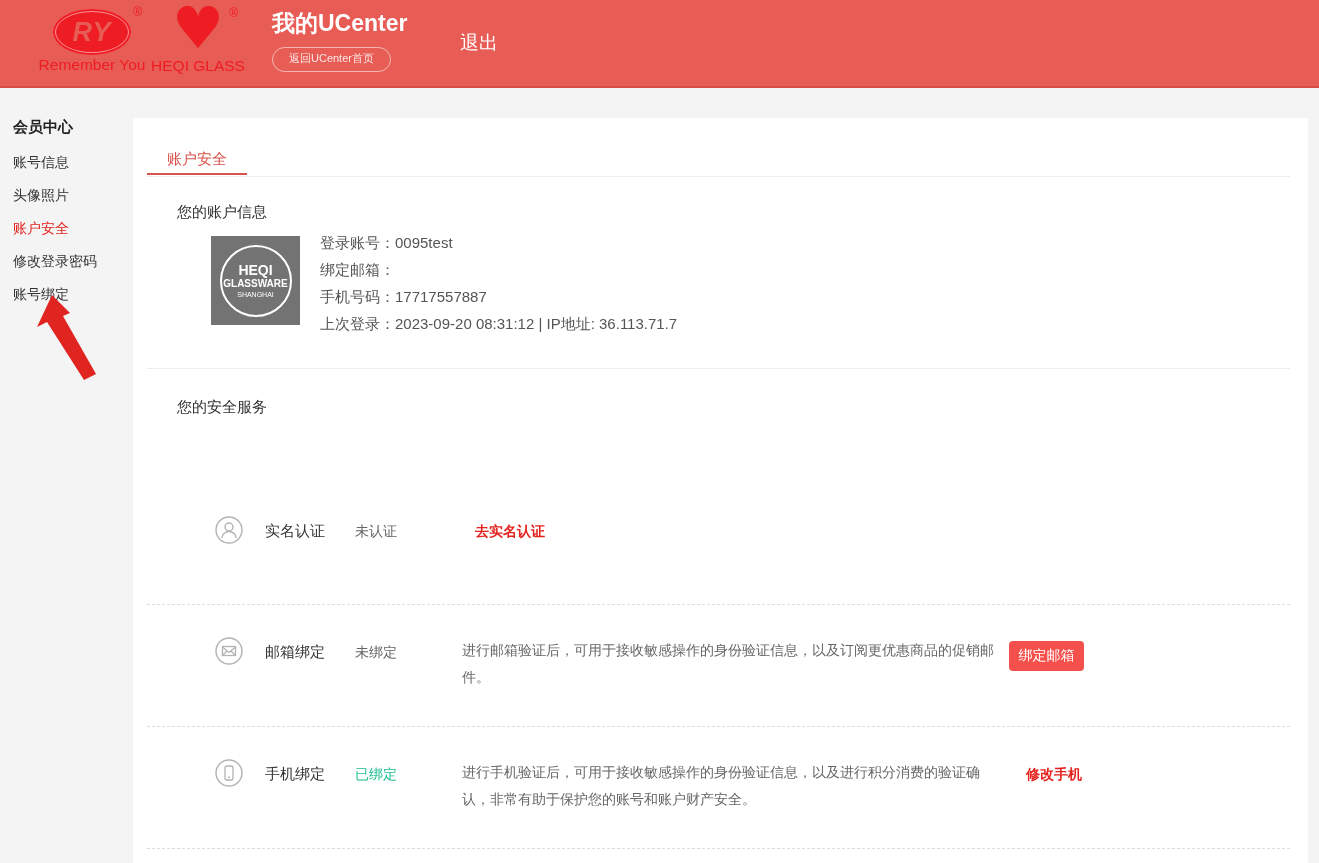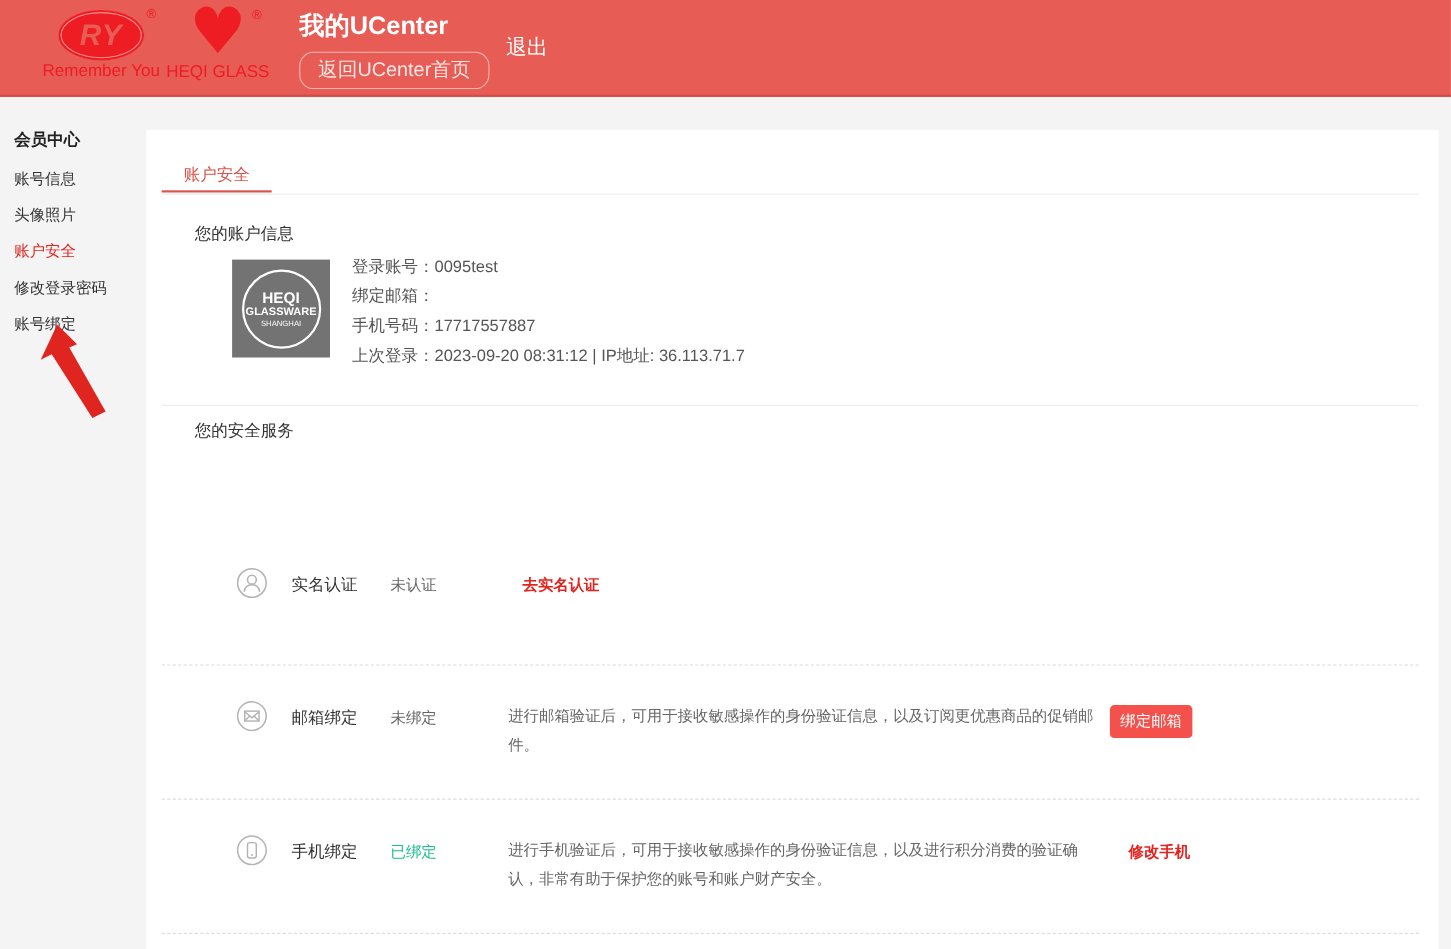--- a/index.html
+++ b/index.html
@@ -19,37 +19,37 @@
   .logo1 .reg { position:absolute; right:6px; top:-4px; font-size:12px; color:#ee1c23; }
   .logo-caption { margin-top:1px; font-size:15.5px; color:#ee1c23; white-space:nowrap; }
   .logo2 { position:absolute; left:146px; top:0; width:104px; text-align:center; }
   .heart { font-size:58px; line-height:56px; color:#ee1c23;
     font-family:"DejaVu Sans",sans-serif; }
   .logo2 .reg { position:absolute; right:12px; top:6px; font-size:12px; color:#ee1c23; }
   .title-block { position:absolute; left:272px; top:8px; }
   .hdr-title { color:#ffffff; font-size:23px; font-weight:bold; }
   .back-pill { display:inline-block; margin-top:8px; padding:3px 16px 5px;
     border:1px solid rgba(255,255,255,.55); border-radius:13px;
-    color:rgba(255,255,255,.85); font-size:18px; cursor:pointer; background:transparent; }
+    color:rgba(255,255,255,.85); font-size:11px; cursor:pointer; background:transparent; }
   .logout { position:absolute; left:460px; top:30px; color:#ffffff; font-size:19px; cursor:pointer; }
 
   
   .sidebar { position:absolute; left:0; top:88px; width:133px; height:639px; padding:30px 0 0 13px; }
   .side-heading { font-size:15px; font-weight:bold; color:#222222; margin-bottom:17px; }
   .side-item { font-size:14px; color:#333333; margin-bottom:17px; line-height:16px; cursor:pointer; }
   .side-item.active { color:#e4231e; }
   .annot-arrow { position:absolute; left:36px; top:292px; }
 
   
   .card { position:absolute; left:133px; top:118px; width:1175px; height:745px; background:#ffffff; }
   .tab-line { position:absolute; left:14px; right:18px; top:58px; border-bottom:1px solid #ececec; }
   .tab { position:absolute; left:14px; top:32px; width:100px; height:25px; text-align:center;
     color:#d9544d; font-size:15px; border-bottom:2px solid #d9544d; cursor:pointer; z-index:2; }
   .sec-heading { position:absolute; left:44px; font-size:15px; color:#333333; }
-  .h1 { top:85px; } .h2 { top:264px; }
+  .h1 { top:85px; } .h2 { top:280px; }
 
   .avatar { position:absolute; left:78px; top:118px; width:89px; height:89px; background:#737373;
     display:flex; align-items:center; justify-content:center; }
   .avatar-ring { width:72px; height:72px; border:2px solid #ffffff; border-radius:50%;
     display:flex; flex-direction:column; align-items:center; justify-content:center;
     color:#ffffff; text-align:center; }
   .av1 { font-size:14px; font-weight:bold; line-height:15px; }
   .av2 { font-size:10px; font-weight:bold; line-height:12px; }
   .av3 { font-size:7px; line-height:9px; }
 

